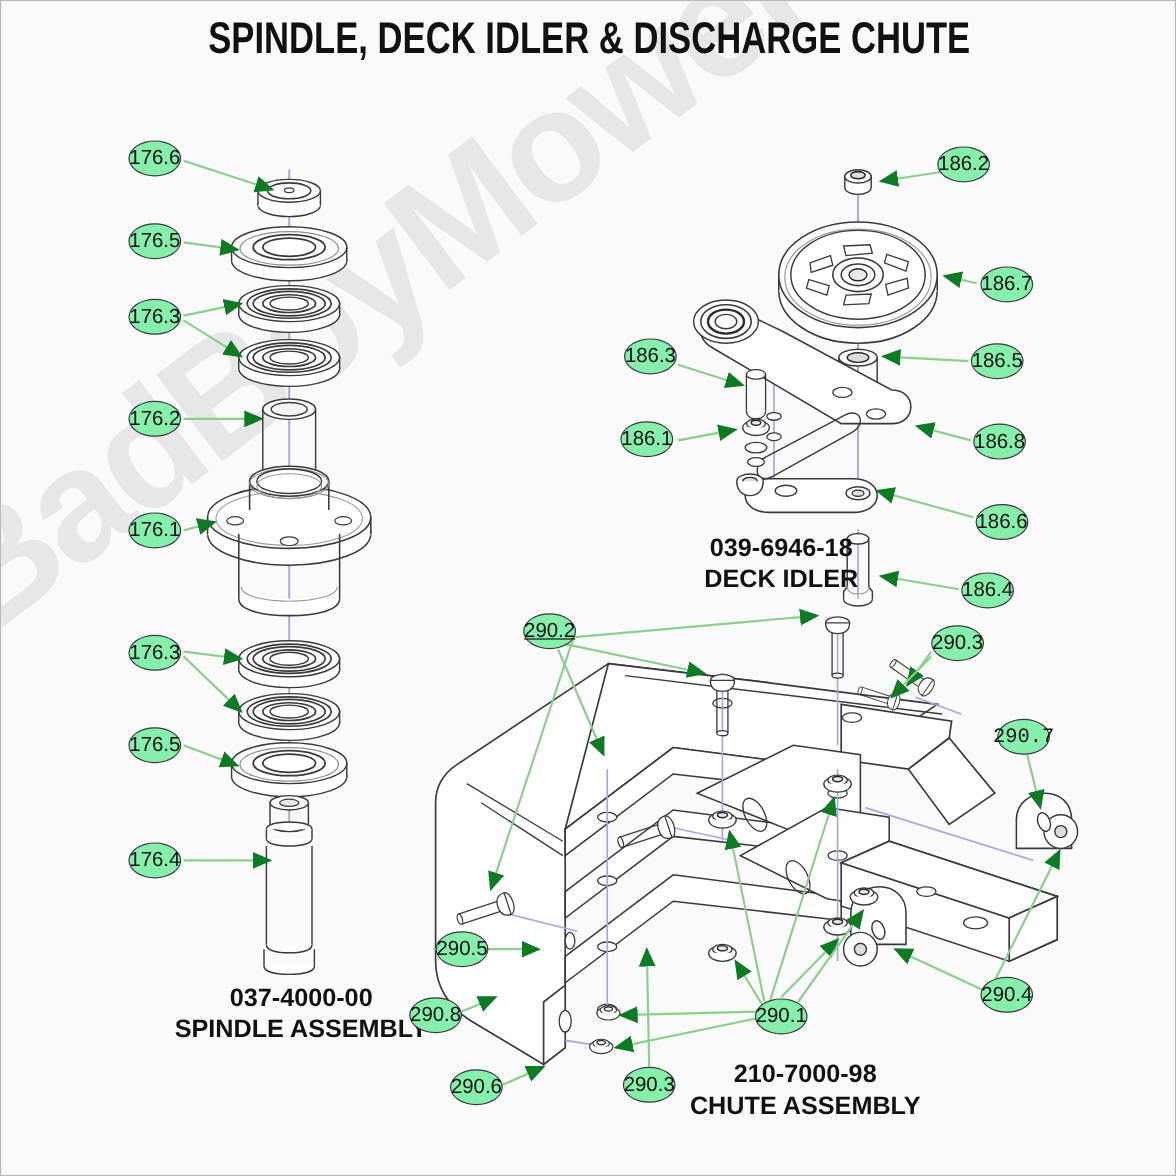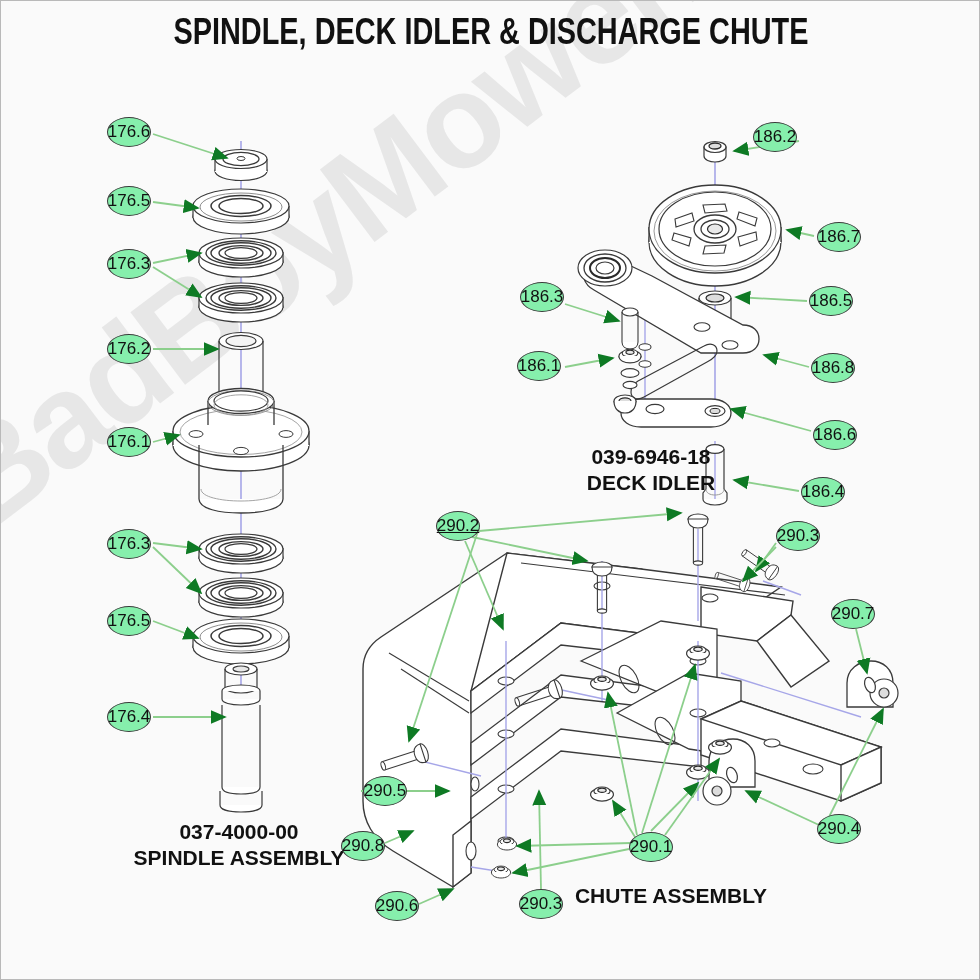--- a/index.html
+++ b/index.html
@@ -30,21 +30,21 @@
   
   #art{position:absolute;left:0;top:0;width:980px;height:980px;z-index:3;}
   
   .caption{
     position:absolute;text-align:center;color:#111;z-index:6;
     font-family:"Liberation Sans",sans-serif;font-weight:bold;
     line-height:1.22;
   }
   .caption .pn{font-size:21px;display:block;letter-spacing:0px;}
   .caption .nm{font-size:21px;display:block;letter-spacing:0px;}
-  #cap-spindle{left:98px;top:818px;width:280px;}
+  #cap-spindle{left:110px;top:818px;width:280px;}
   #cap-idler{left:540px;top:443px;width:220px;}
   #cap-chute{left:530px;top:882px;width:280px;}
   
   .callout{
     position:absolute;width:44px;height:30px;margin-left:-22px;margin-top:-15px;
     border:1.3px solid #3b3b3b;border-radius:50%;
     background:#86efac;color:#111;
     font-family:"Liberation Sans",sans-serif;font-size:17px;
     display:flex;align-items:center;justify-content:center;
     z-index:7;box-sizing:border-box;
@@ -466,43 +466,44 @@
 
   <div class="caption" id="cap-spindle">
     <span class="pn">037-4000-00</span>
     <span class="nm">SPINDLE ASSEMBLY</span>
   </div>
   <div class="caption" id="cap-idler">
     <span class="pn">039-6946-18</span>
     <span class="nm">DECK IDLER</span>
   </div>
   <div class="caption" id="cap-chute">
+    <span class="pn">210-7000-98</span>
     <span class="nm">CHUTE ASSEMBLY</span>
   </div>
 
   <div id="callout-layer">
       <div class="callout" style="left: 128px; top: 131px;">176.6</div>
       <div class="callout" style="left: 128px; top: 200px;">176.5</div>
       <div class="callout" style="left: 128px; top: 263px;">176.3</div>
       <div class="callout" style="left: 128px; top: 348px;">176.2</div>
       <div class="callout" style="left: 128px; top: 441px;">176.1</div>
       <div class="callout" style="left: 128px; top: 543px;">176.3</div>
       <div class="callout" style="left: 128px; top: 620px;">176.5</div>
       <div class="callout" style="left: 128px; top: 716px;">176.4</div>
-      <div class="callout" style="left: 774px; top: 136px;">186.2</div>
+      <div class="callout" style="left: 802px; top: 136px;">186.2</div>
       <div class="callout" style="left: 838px; top: 236px;">186.7</div>
       <div class="callout" style="left: 541px; top: 296px;">186.3</div>
       <div class="callout" style="left: 830px; top: 300px;">186.5</div>
       <div class="callout" style="left: 538px; top: 365px;">186.1</div>
       <div class="callout" style="left: 832px; top: 367px;">186.8</div>
       <div class="callout" style="left: 834px; top: 434px;">186.6</div>
       <div class="callout" style="left: 822px; top: 491px;">186.4</div>
       <div class="callout" style="left: 457px; top: 525px; text-decoration: underline;">290.2</div>
       <div class="callout" style="left: 797px; top: 535px;">290.3</div>
-      <div class="callout" style="left: 852px; top: 613px;">290.7</div>
+      <div class="callout" style="left: 852px; top: 613px; font-family: Liberation Mono, monospace;">290.7</div>
       <div class="callout" style="left: 338px; top: 790px; margin-left: 24px;">290.5</div>
       <div class="callout" style="left: 362px; top: 845px; text-align: center;">290.8</div>
       <div class="callout" style="left: 650px; top: 846px;">290.1</div>
       <div class="callout" style="left: 838px; top: 828px;">290.4</div>
       <div class="callout" style="left: 396px; top: 905px;">290.6</div>
       <div class="callout" style="left: 540px; top: 903px;">290.3</div>
     </div>
 
 </div>
 

